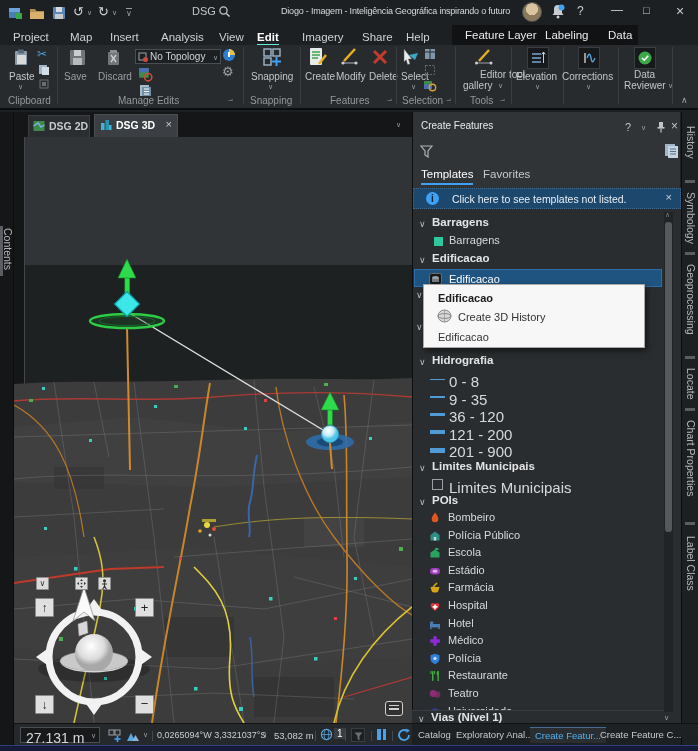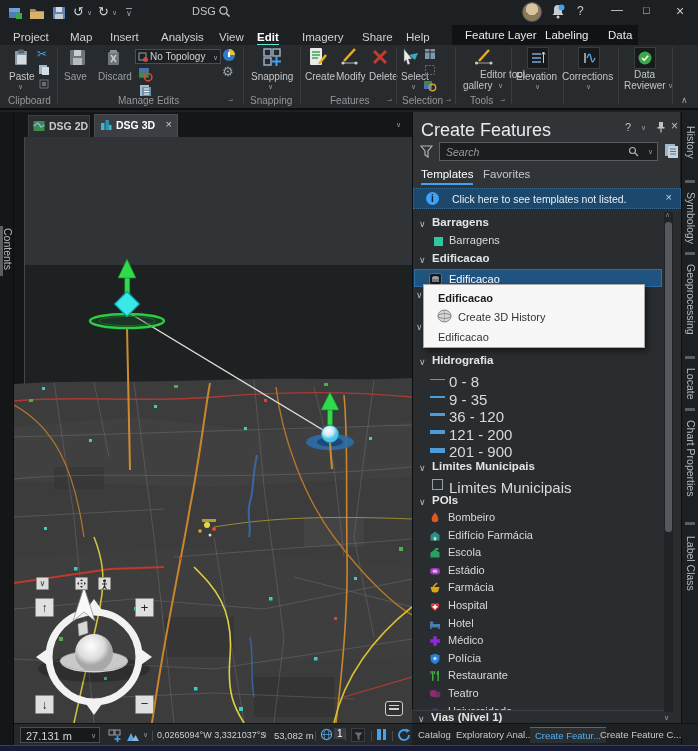--- a/index.html
+++ b/index.html
@@ -48,20 +48,21 @@
     <span class="abs glyph" style="left:73px;top:4px">↺</span>
     <span class="abs chev" style="left:87px;top:9px">∨</span>
     <span class="abs glyph" style="left:98px;top:4px">↻</span>
     <span class="abs chev" style="left:112px;top:9px">∨</span>
     <span class="abs chev" style="left:126px;top:8px;font-size:8px;border-top:1px solid #9a9ea2">∨</span>
     <span class="abs" style="left:192px;top:5px;font-size:11px;color:#c4c7c9">DSG</span>
     <svg class="abs" style="left:218px;top:5px;width:13px;height:13px" viewBox="0 0 13 13">
         <circle cx="5.5" cy="5.5" r="3.6" fill="none" stroke="#c4c7c9" stroke-width="1.3"></circle>
         <line x1="8.4" y1="8.4" x2="11.6" y2="11.6" stroke="#c4c7c9" stroke-width="1.4"></line>
       </svg>
+    <span class="abs" style="left:281px;top:6px;font-size:9px;letter-spacing:-.2px;color:#d8dadc;white-space:nowrap">Diogo - Imagem - Inteligência Geográfica inspirando o futuro</span>
     <div class="abs" style="left:522px;top:2px;width:20px;height:20px;border-radius:50%;background:radial-gradient(circle at 50% 35%,#d9c4a0 0 40%,#8a7a5c 41% 100%);border:1px solid #555"></div>
     <svg class="abs" style="left:551px;top:4px;width:14px;height:15px" viewBox="0 0 14 15">
         <path d="M7 1 a4 4 0 0 1 4 4 v4 l1.5 2 H1.5 L3 9 V5 a4 4 0 0 1 4-4 Z" fill="#c9ccce"></path>
         <circle cx="7" cy="13" r="1.5" fill="#c9ccce"></circle>
         <circle cx="10.5" cy="3.5" r="3" fill="#3da2f5"></circle>
       </svg>
     <span class="abs" style="left:577px;top:4px;font-size:12px;color:#c9ccce">?</span>
     <span class="abs" style="left:611px;top:3px;font-size:12px;color:#c9ccce">—</span>
     <span class="abs" style="left:643px;top:4px;font-size:11px;color:#c9ccce">□</span>
     <span class="abs" style="left:676px;top:3px;font-size:14px;color:#c9ccce">×</span>
@@ -425,21 +426,21 @@
     <div class="navbtn" style="left:21px;top:558px;width:19px;height:19px;font-size:12px;line-height:18px">↓</div>
     <div class="navbtn" style="left:121px;top:558px;width:19px;height:19px;font-size:13px;line-height:16px">−</div>
     <div class="abs" style="left:371px;top:564px;width:18px;height:15px;border:1.4px solid #cfcfcf;border-radius:3px;background:rgba(40,40,40,.55)">
       <div style="margin:3px 3px 0;height:1.4px;background:#cfcfcf"></div>
       <div style="margin:2px 3px 0;height:1.4px;background:#cfcfcf"></div>
     </div>
   </div>
 
   <div class="abs" style="left:14px;top:723px;width:398px;height:22px;background:#26292c;border-top:1px solid #101214">
     <div class="abs" style="left:6px;top:3px;width:80px;height:16px;background:#17191b;border:1px solid #4a4e52">
-      <span style="position:absolute;left:5px;top:2px;font-size:11px;color:#d5d7d9">27.131 m</span>
+      <span style="position:absolute;left:5px;top:2px;font-size:14px;color:#d5d7d9">27.131 m</span>
       <span class="chev" style="position:absolute;right:3px;top:4px">∨</span>
     </div>
     <svg class="abs" style="left:94px;top:5px;width:13px;height:13px" viewBox="0 0 13 13">
         <rect x="1" y="1" width="5" height="5" fill="none" stroke="#9aa0a5"></rect>
         <rect x="7" y="1" width="5" height="5" fill="none" stroke="#9aa0a5"></rect>
         <line x1="9.5" y1="7" x2="9.5" y2="13" stroke="#3da2f5" stroke-width="1.6"></line>
         <line x1="6.5" y1="10" x2="12.5" y2="10" stroke="#3da2f5" stroke-width="1.6"></line>
       </svg>
     <svg class="abs" style="left:112px;top:5px;width:14px;height:13px" viewBox="0 0 14 13">
         <polygon points="1,12 5,4 9,12" fill="#5aa8e0"></polygon>
@@ -469,41 +470,33 @@
       <div style="position:absolute;left:5.5px;width:3.5px;height:11px;background:#4aa3e8"></div>
     </div>
     <span class="sbar-sep" style="left:377px;top:5px">|</span>
     <svg class="abs" style="left:383px;top:4px;width:14px;height:14px" viewBox="0 0 14 14">
         <path d="M12 7 A5 5 0 1 1 9.5 2.7" fill="none" stroke="#4aa3e8" stroke-width="1.8"></path>
         <polygon points="9,0.5 13,2.5 9.5,5" fill="#4aa3e8"></polygon>
       </svg>
   </div>
 
   <div class="abs" style="left:412px;top:112px;width:268px;height:611px;background:#313437;border-left:1px solid #0c0d0e">
-    <span class="abs" style="left:8px;top:8px;font-size:18px;color:#e8eaec">Create Features</span>
+    <span class="abs" style="left:8px;top:8px;font-size:10px;color:#e8eaec">Create Features</span>
     <span class="abs" style="left:212px;top:9px;font-size:11px;color:#c0c3c5">?</span>
     <span class="abs chev" style="left:228px;top:12px">∨</span>
     <svg class="abs" style="left:243px;top:9px;width:10px;height:12px" viewBox="0 0 10 12">
         <rect x="3" y="1" width="4" height="5" fill="#c0c3c5"></rect>
         <rect x="1.5" y="6" width="7" height="1.6" fill="#c0c3c5"></rect>
         <line x1="5" y1="7.6" x2="5" y2="11.5" stroke="#c0c3c5" stroke-width="1.2"></line>
       </svg>
     <span class="abs" style="left:258px;top:7px;font-size:12px;color:#c0c3c5">×</span>
 
     <svg class="abs" style="left:7px;top:33px;width:13px;height:13px" viewBox="0 0 13 13">
         <path d="M1 1 H12 L8 6 V12 L5 10 V6 Z" fill="none" stroke="#b0b3b6" stroke-width="1.2"></path>
       </svg>
-    <div class="abs" style="left:26px;top:30px;width:219px;height:19px;background:#1b1d1f;border:1px solid #5a5e62">
-      <span style="position:absolute;left:6px;top:3px;font-size:10.5px;font-style:italic;color:#9a9da0">Search</span>
-      <svg style="position:absolute;right:18px;top:3px;width:11px;height:11px" viewBox="0 0 11 11">
-          <circle cx="4.5" cy="4.5" r="3" fill="none" stroke="#b0b3b6" stroke-width="1.1"></circle>
-          <line x1="7" y1="7" x2="10" y2="10" stroke="#b0b3b6" stroke-width="1.2"></line>
-        </svg>
-      <span class="chev" style="position:absolute;right:4px;top:5px">∨</span>
-    </div>
     <svg class="abs" style="left:251px;top:31px;width:15px;height:16px" viewBox="0 0 15 16">
         <rect x="1" y="1" width="10" height="12" fill="#9fb6c8"></rect>
         <rect x="4" y="3" width="10" height="12" fill="#c5d4e0"></rect>
         <line x1="6" y1="6" x2="12" y2="6" stroke="#55708a"></line>
         <line x1="6" y1="8.5" x2="12" y2="8.5" stroke="#55708a"></line>
         <line x1="6" y1="11" x2="12" y2="11" stroke="#55708a"></line>
       </svg>
 
     <span class="abs" style="left:8px;top:56px;font-size:11.5px;color:#fff;padding-bottom:3px;border-bottom:2px solid #3da2f5">Templates</span>
     <span class="abs" style="left:70px;top:56px;font-size:11.5px;color:#c6c9cb">Favorites</span>
@@ -574,21 +567,21 @@
           <path d="M6 0.5 C7.5 2.8 9.3 4.3 9.3 7 A3.3 3.3 0 0 1 2.7 7 C2.7 4.3 4.5 3.2 6 0.5 Z"></path>
         </svg>
     <span class="poi-label" style="position:absolute;left:36px;top:0;font-size:11px;color:#d7d9db">Bombeiro</span>
   </div>
 
   <div class="abs poi-row" style="width: 240px; height: 15px; left: 412px; top: 528.6px;">
     <svg class="poi-svg" style="position: absolute; left: 17px; top: 1px; width: 12px; height: 12px; color: rgb(46, 143, 133);" viewBox="0 0 12 12" fill="currentColor">
           <path d="M1.5 5 L6 1.5 L10.5 5 L10.5 10.5 L1.5 10.5 Z"></path>
           <rect x="4.8" y="7" width="2.4" height="3.5" fill="#fff" opacity=".7"></rect>
         </svg>
-    <span class="poi-label" style="position:absolute;left:36px;top:0;font-size:11px;color:#d7d9db">Edifício Farmácia</span>
+    <span class="poi-label" style="position:absolute;left:36px;top:0;font-size:11px;color:#d7d9db">Polícia Público</span>
   </div>
 
   <div class="abs poi-row" style="width: 240px; height: 15px; left: 412px; top: 546.2px;">
     <svg class="poi-svg" style="position: absolute; left: 17px; top: 1px; width: 12px; height: 12px; color: rgb(39, 163, 95);" viewBox="0 0 12 12" fill="currentColor">
           <path d="M1.5 10.5 L1.5 5.5 L6 2.5 L10.5 5.5 L10.5 10.5 Z"></path>
           <rect x="6" y="1" width="3.5" height="2"></rect>
         </svg>
     <span class="poi-label" style="position:absolute;left:36px;top:0;font-size:11px;color:#d7d9db">Escola</span>
   </div>
 

